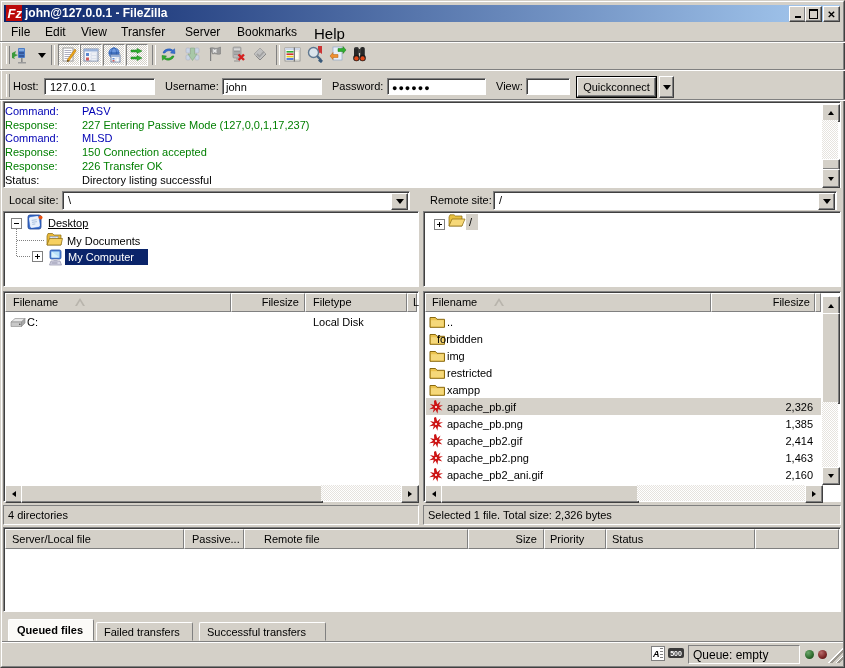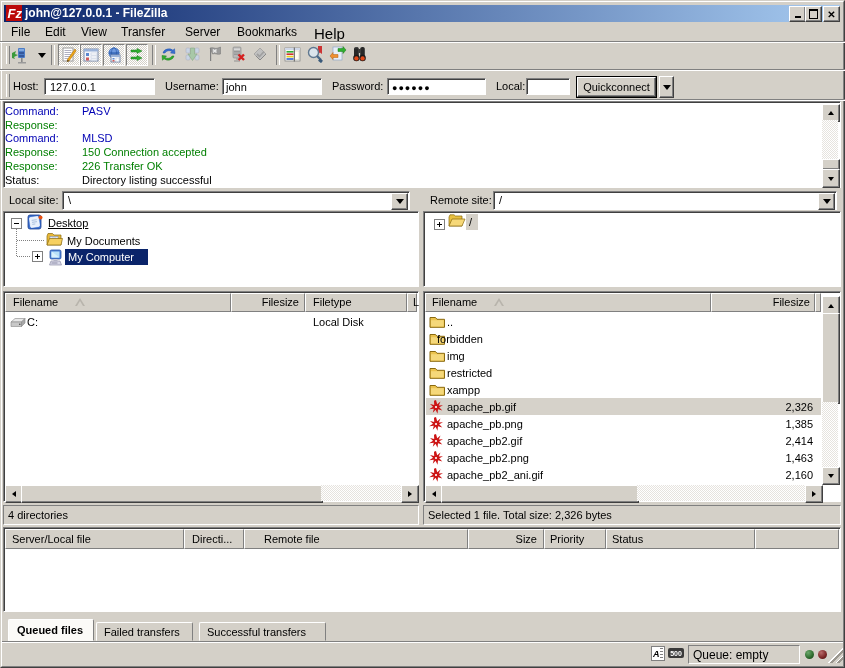--- a/index.html
+++ b/index.html
@@ -209,35 +209,36 @@
       <div class="t" style="margin:2px 0 0 5px;">127.0.0.1</div>
     </div>
 <div class="ab t" style="left:165px;top:80px;">Username:</div>
 <div class="ab sunk" style="left:222px;top:78px;width:100px;height:17px;background:#fff;box-sizing:border-box;">
       <div class="t" style="margin:2px 0 0 3px;">john</div>
     </div>
 <div class="ab t" style="left:332px;top:80px;">Password:</div>
 <div class="ab sunk" style="left:387px;top:78px;width:99px;height:17px;background:#fff;box-sizing:border-box;">
       <div style="margin:4px 0 0 4px;font-size:9px;letter-spacing:1px;">●●●●●●</div>
     </div>
-<div class="ab t" style="left:496px;top:80px;">Local:</div>
+<div class="ab t" style="left:496px;top:80px;">View:</div>
 <div class="ab sunk" style="left:526px;top:78px;width:44px;height:17px;background:#fff;box-sizing:border-box;"></div>
 <div class="ab" style="left:576px;top:76px;width:81px;height:22px;border:1px solid #000;box-sizing:border-box;">
       <div class="raised ctr t" style="width:79px;height:20px;box-sizing:border-box;">Quickconnect</div>
     </div>
 <div class="ab raised ctr" style="left:659px;top:76px;width:15px;height:22px;box-sizing:border-box;">
       <div class="ad" style="border-left-width:4px;border-right-width:4px;border-top-width:5px;"></div>
     </div>
 <div class="ab" style="left:0px;top:99px;width:845px;height:1px;background:#808080;"></div>
 <div class="ab" style="left:0px;top:100px;width:845px;height:1px;background:#fff;"></div>
 
 <div class="ab sunk" style="left:3px;top:101px;width:838px;height:87px;background:#fff;box-sizing:border-box;"></div>
 <div class="ab t" style="left:5px;top:105px;color:#0000b4;">Command:</div>
     <div class="ab t" style="left:82px;top:105px;color:#0000b4;">PASV</div>
 <div class="ab t" style="left:5px;top:119px;color:#007f00;">Response:</div>
+    <div class="ab t" style="left:82px;top:119px;color:#007f00;">227 Entering Passive Mode (127,0,0,1,17,237)</div>
 <div class="ab t" style="left:5px;top:132px;color:#0000b4;">Command:</div>
     <div class="ab t" style="left:82px;top:132px;color:#0000b4;">MLSD</div>
 <div class="ab t" style="left:5px;top:146px;color:#007f00;">Response:</div>
     <div class="ab t" style="left:82px;top:146px;color:#007f00;">150 Connection accepted</div>
 <div class="ab t" style="left:5px;top:160px;color:#007f00;">Response:</div>
     <div class="ab t" style="left:82px;top:160px;color:#007f00;">226 Transfer OK</div>
 <div class="ab t" style="left:5px;top:174px;color:#000;">Status:</div>
     <div class="ab t" style="left:82px;top:174px;color:#000;">Directory listing successful</div>
 <div class="ab raised ctr" style="left:822px;top:104px;width:16px;height:16px;">
       <div class="au"></div>
@@ -447,21 +448,21 @@
 
 <div class="ab sunk" style="left:3px;top:527px;width:838px;height:85px;background:#fff;box-sizing:border-box;"></div>
 <div class="ab hdr" style="left:5px;top:529px;width:179px;height:20px;box-sizing:border-box;"></div>
 <div class="ab hdr" style="left:184px;top:529px;width:60px;height:20px;box-sizing:border-box;"></div>
 <div class="ab hdr" style="left:244px;top:529px;width:224px;height:20px;box-sizing:border-box;"></div>
 <div class="ab hdr" style="left:468px;top:529px;width:76px;height:20px;box-sizing:border-box;"></div>
 <div class="ab hdr" style="left:544px;top:529px;width:62px;height:20px;box-sizing:border-box;"></div>
 <div class="ab hdr" style="left:606px;top:529px;width:149px;height:20px;box-sizing:border-box;"></div>
 <div class="ab hdr" style="left:755px;top:529px;width:84px;height:20px;box-sizing:border-box;"></div>
 <div class="ab t" style="left:12px;top:533px;">Server/Local file</div>
-<div class="ab t" style="left:192px;top:533px;">Directi...</div>
+<div class="ab t" style="left:192px;top:533px;">Passive...</div>
 <div class="ab t" style="left:264px;top:533px;">Remote file</div>
 <div class="ab t" style="left:468px;top:533px;width:69px;text-align:right;">Size</div>
 <div class="ab t" style="left:550px;top:533px;">Priority</div>
 <div class="ab t" style="left:612px;top:533px;">Status</div>
 
 <div class="ab" style="left:96px;top:622px;width:97px;height:19px;background:#d4d0c8;border:1px solid;border-color:#fff #808080 #d4d0c8 #fff;border-radius:2px 2px 0 0;box-sizing:border-box;"></div>
 <div class="ab t" style="left:104px;top:626px;">Failed transfers</div>
 <div class="ab" style="left:199px;top:622px;width:127px;height:19px;background:#d4d0c8;border:1px solid;border-color:#fff #808080 #d4d0c8 #fff;border-radius:2px 2px 0 0;box-sizing:border-box;"></div>
 <div class="ab t" style="left:207px;top:626px;">Successful transfers</div>
 <div class="ab" style="left:8px;top:619px;width:86px;height:22px;background:#fbfaf7;border:1px solid;border-color:#fff #808080 #fbfaf7 #fff;border-radius:2px 2px 0 0;box-sizing:border-box;"></div>

